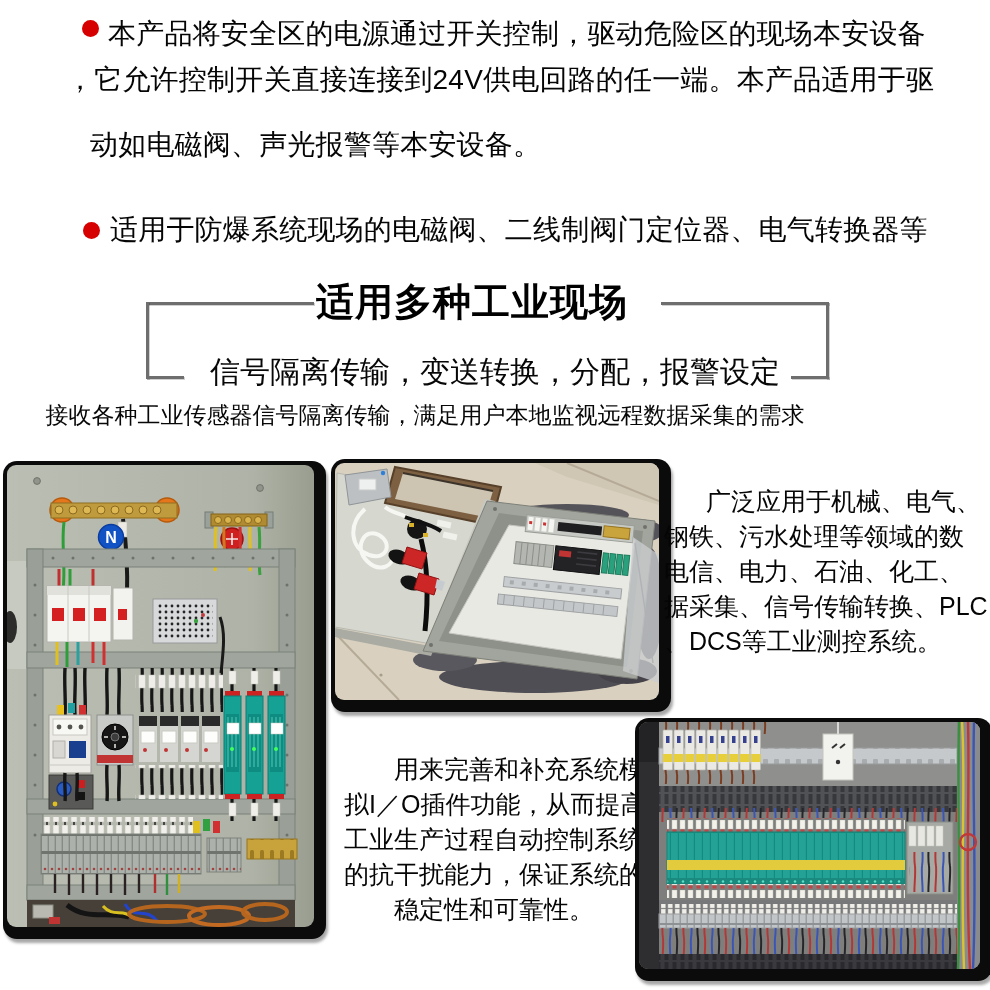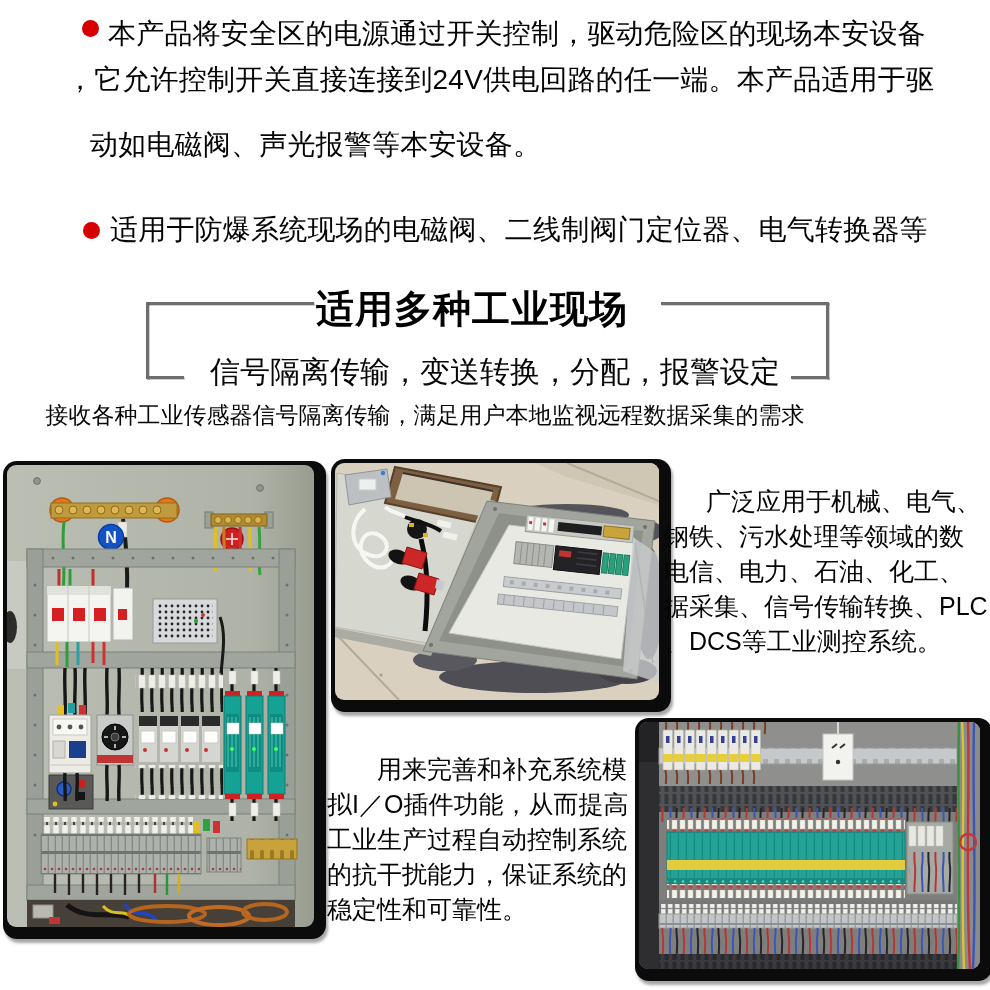--- a/index.html
+++ b/index.html
@@ -6,32 +6,32 @@
   body{
     width:990px;height:990px;position:relative;overflow:hidden;
     background:#ffffff;color:#0a0a0a;
     font-family:"Liberation Sans","DejaVu Sans",sans-serif;
   }
   
   .dot{position:absolute;width:17px;height:17px;border-radius:50%;background:#d60000;}
   .fline{position:absolute;font-size:28px;font-weight:400;letter-spacing:.2px;white-space:nowrap;color:#050505;}
   
   .btitle{position:absolute;top:277px;left:0;width:944px;text-align:center;
-          font-size:38px;font-weight:700;letter-spacing:1px;color:#000;margin-top:7px;}
+          font-size:38px;font-weight:700;letter-spacing:1px;color:#000;}
   .bsub{position:absolute;top:352px;left:0;width:990px;text-align:center;
         font-size:30px;font-weight:500;color:#070707;}
   .bdesc{position:absolute;top:400px;left:0;width:850px;text-align:center;
          font-size:23px;font-weight:400;color:#070707;}
   .brk{position:absolute;background:#6e6e6e;box-shadow:1px 1px 0 rgba(0,0,0,.18);}
   
   .apps{position:absolute;left:664px;top:484px;width:326px;font-size:25px;
         line-height:35px;color:#050505;}
   .apps .l1{padding-left:42px;}
-  .bens{position:absolute;left:327px;top:752px;width:300px;font-size:25px;
-        line-height:35px;color:#050505;}
+  .bens{position:absolute;left:344px;top:752px;width:300px;font-size:25px;
+        line-height:35px;color:#050505;text-align:center;}
   .bens .l1{padding-left:50px;}
   .apps div,.bens div{white-space:nowrap;}
   
   .photo{position:absolute;background:#0b0b0b;border-radius:14px;padding:4px;
          box-shadow:2px 4px 3px rgba(0,0,0,.35);}
   .photo svg{display:block;border-radius:9px;}
 </style>
 </head>
 <body>
 

